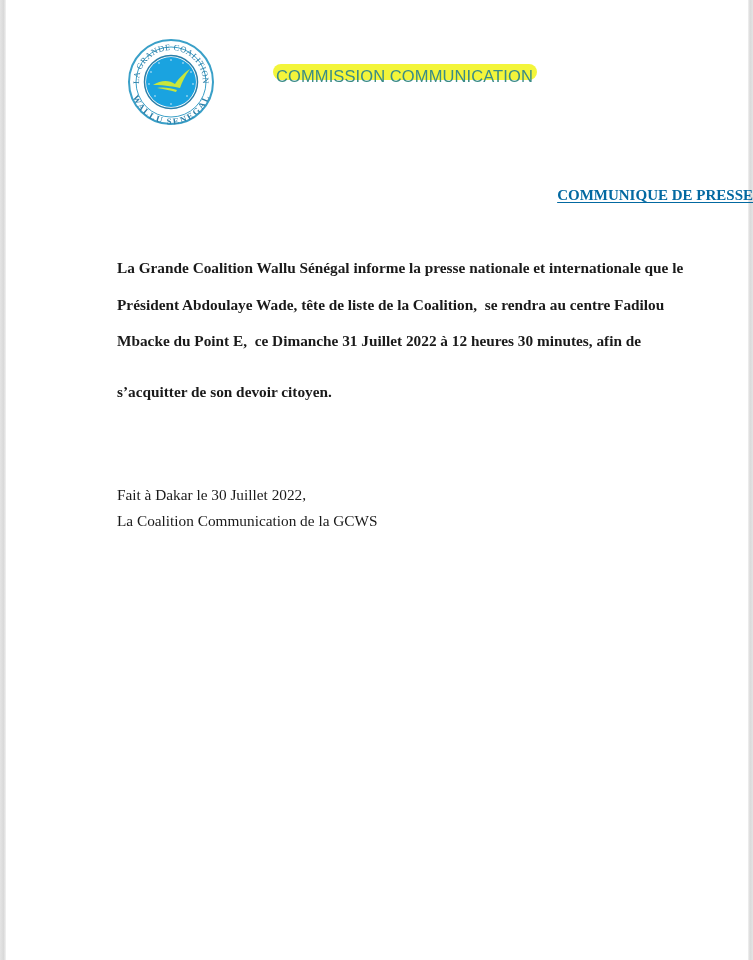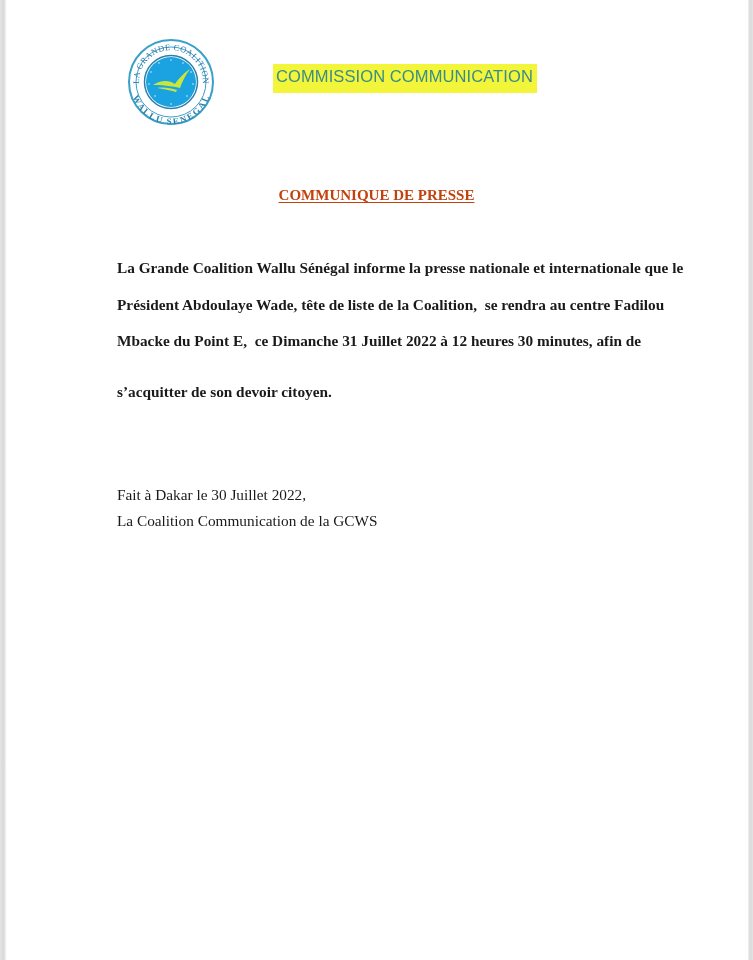--- a/index.html
+++ b/index.html
@@ -31,41 +31,42 @@
       position: absolute;
       left: 127px;
       top: 38px;
       width: 88px;
       height: 88px;
     }
     .header-title {
       position: absolute;
       left: 273px;
       top: 64px;
-      height: 29px;
+      height: 16px;
       padding: 0 4px 0 3px;
       background: #f3f53a;
       font-family: "Liberation Sans", sans-serif;
       font-size: 16.5px;
       line-height: 24px;
       color: #3a8c86;
       letter-spacing: 0.1px;
       white-space: nowrap;
+      border-radius: 9px;
     }
     .doc-title {
       position: absolute;
       left: 0;
       width: 753px;
       top: 187px;
-      text-align: center;
+      text-align: right;
       font-weight: bold;
       font-size: 15px;
       text-decoration: underline;
       text-underline-offset: 2px;
-      color: #c2410c;
+      color: #0369a1;
       font-family: Liberation Serif, serif;
     }
     .body-line {
       position: absolute;
       left: 117px;
       font-size: 15.3px;
       white-space: pre;
       color: #1a1a1a;
       font-weight: bold;
     }

